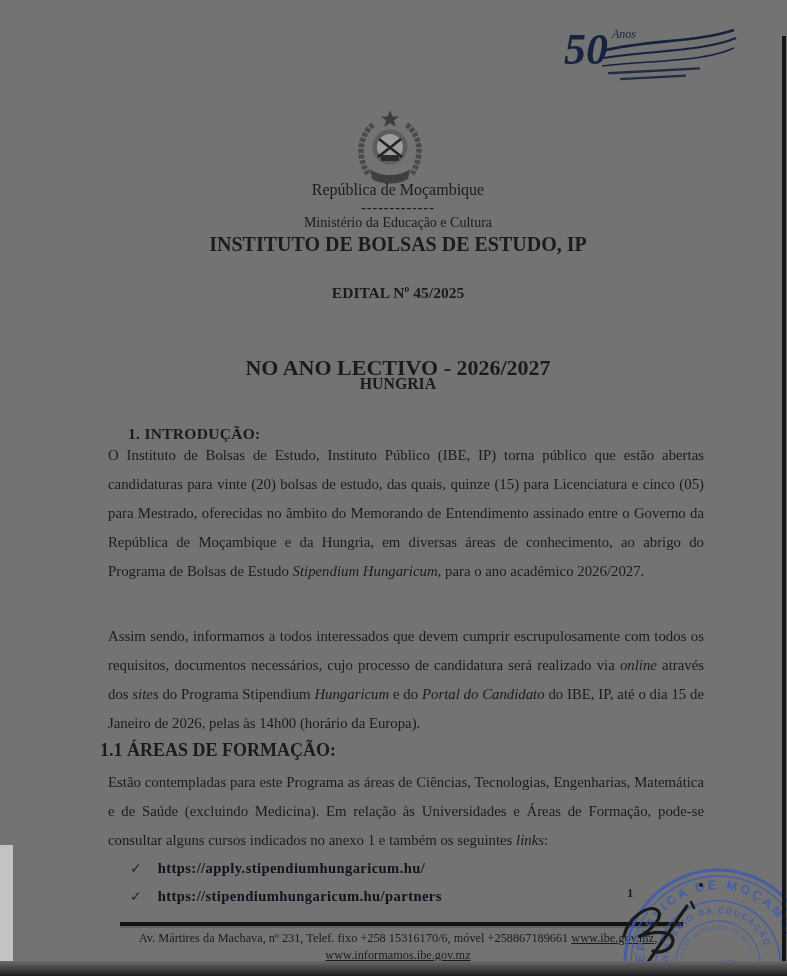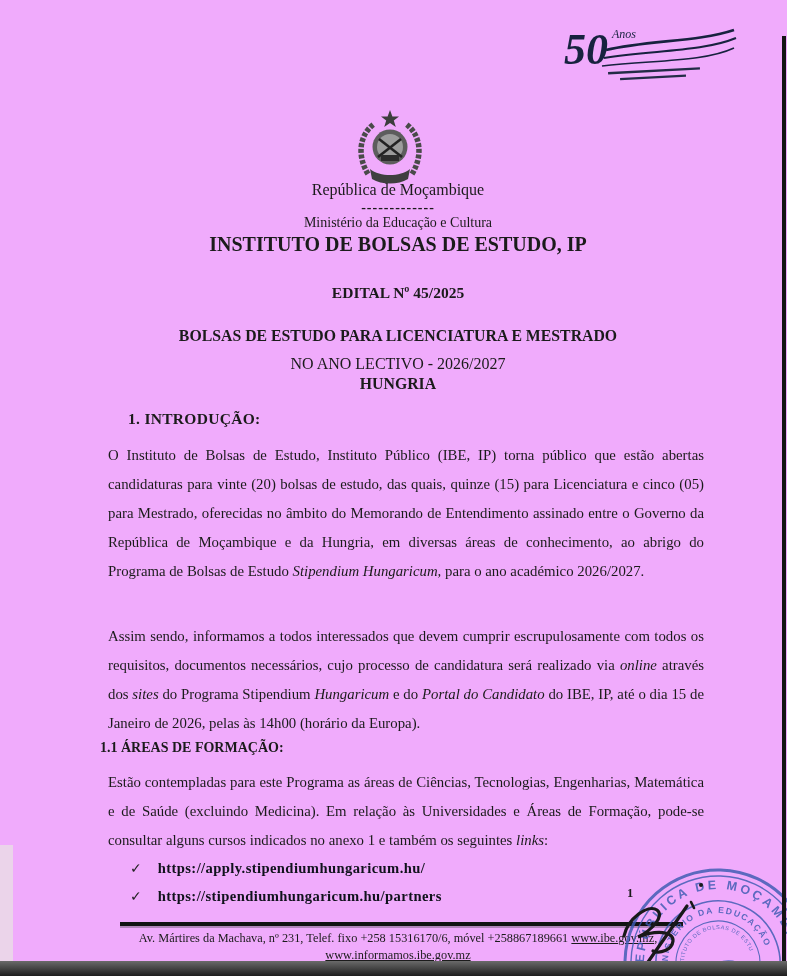--- a/index.html
+++ b/index.html
@@ -1,38 +1,38 @@
 <!DOCTYPE html>
 <html><head>
 <meta charset="utf-8">
 <style>
   html,body{margin:0;padding:0;background:#ffffff;}
   .page{
     position:relative;width:787px;height:976px;overflow:hidden;
-    background:#f0abfc;color:#1b1b1b;
+    background:#737373;color:#1b1b1b;
     font-family:"Liberation Serif","DejaVu Serif",serif;
   }
   .abs{position:absolute;}
   .it{font-style:italic;}
   .un{text-decoration:underline;}
 
   
   .hdr-line{left:100px;width:596px;text-align:center;}
   .republic{top:181px;font-size:16px;}
   .dashes{top:200px;font-size:14px;font-weight:bold;letter-spacing:1px;}
   .ministry{top:215px;font-size:14px;}
   .institute{top:233px;font-size:20px;font-weight:bold;}
 
   .edital{top:284px;font-size:15.5px;font-weight:bold;}
   .title1{top:327px;font-size:15.8px;font-weight:bold;}
-  .title2{top:355px;font-size:16px;font-weight:normal;}
+  .title2{top:355px;font-size:22px;font-weight:bold;}
   .title3{top:375px;font-size:15.8px;font-weight:bold;}
 
-  .h-intro{left:128px;top:410px;font-size:15.5px;font-weight:bold;letter-spacing:.3px;}
-  .h-areas{left:100px;top:740px;font-size:14px;font-weight:bold;}
+  .h-intro{left:128px;top:425px;font-size:15.5px;font-weight:bold;letter-spacing:.3px;}
+  .h-areas{left:100px;top:740px;font-size:18px;font-weight:bold;}
 
   .body-text{
     left:108px;width:596px;text-align:justify;
     font-size:14.8px;line-height:29px;
   }
   .p1{top:441px;}
   .p2{top:622px;}
   .p3{top:768px;}
 
   .link-row{left:130px;font-size:14.6px;display:flex;align-items:baseline;gap:16px;}
@@ -87,21 +87,20 @@
     <rect x="28" y="47" width="18" height="6" fill="#2d2d2d"></rect>
     <path d="M 17,61 C 27,69 47,69 57,61 L 55,71 C 45,77 29,77 19,71 Z" fill="#3f3f3f"></path>
   </svg>
 
   <div class="abs hdr-line republic">República de Moçambique</div>
   <div class="abs hdr-line dashes">-------------</div>
   <div class="abs hdr-line ministry">Ministério da Educação e Cultura</div>
   <div class="abs hdr-line institute">INSTITUTO DE BOLSAS DE ESTUDO, IP</div>
 
   <div class="abs hdr-line edital">EDITAL Nº 45/2025</div>
-  <div class="abs hdr-line title1">BOLSAS DE ESTUDO PARA LICENCIATURA E MESTRADO</div>
   <div class="abs hdr-line title2">NO ANO LECTIVO - 2026/2027</div>
   <div class="abs hdr-line title3">HUNGRIA</div>
 
   <div class="abs h-intro">1. INTRODUÇÃO:</div>
   <div class="abs body-text p1"><span>O Instituto de Bolsas de Estudo, Instituto Público (IBE, IP) torna público que estão abertas candidaturas para vinte (20) bolsas de estudo, das quais, quinze (15) para Licenciatura e cinco (05) para Mestrado, oferecidas no âmbito do Memorando de Entendimento assinado entre o Governo da República de Moçambique e da Hungria, em diversas áreas de conhecimento, ao abrigo do Programa de Bolsas de Estudo </span><span class="it">Stipendium Hungaricum,</span><span> para o ano académico 2026/2027.</span></div>
   <div class="abs body-text p2"><span>Assim sendo, informamos a todos interessados que devem cumprir escrupulosamente com todos os requisitos, documentos necessários, cujo processo de candidatura será realizado via </span><span class="it">online</span><span> através dos </span><span class="it">sites</span><span> do Programa Stipendium </span><span class="it">Hungaricum</span><span> e do </span><span class="it">Portal do Candidato</span><span> do IBE, IP, até o dia 15 de Janeiro de 2026, pelas às 14h00 (horário da Europa).</span></div>
 
   <div class="abs h-areas">1.1 ÁREAS DE FORMAÇÃO:</div>
   <div class="abs body-text p3"><span>Estão contempladas para este Programa as áreas de Ciências, Tecnologias, Engenharias, Matemática e de Saúde (excluindo Medicina). Em relação às Universidades e Áreas de Formação, pode-se consultar alguns cursos indicados no anexo 1 e também os seguintes </span><span class="it">links</span><span>:</span></div>
 

